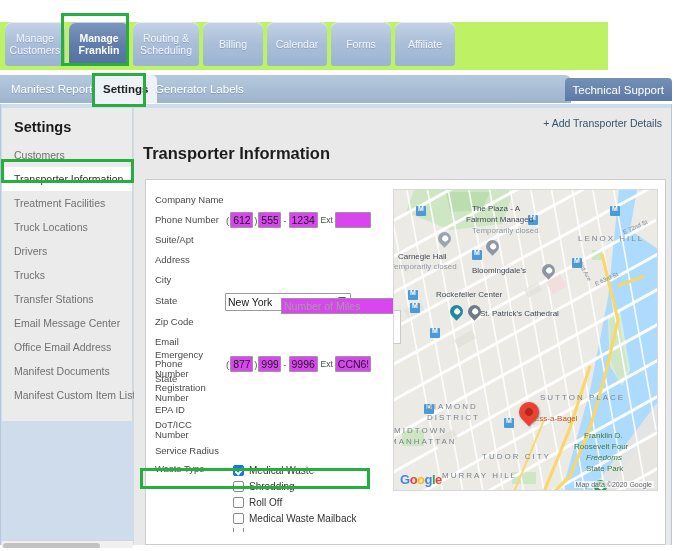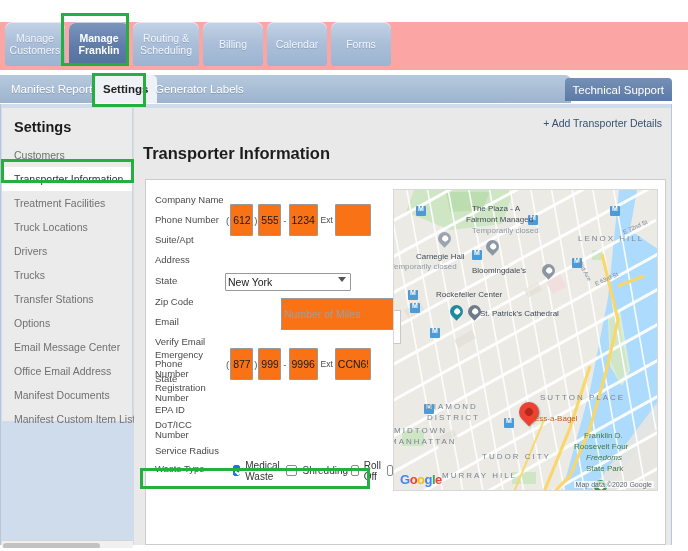--- a/index.html
+++ b/index.html
@@ -13,22 +13,22 @@
   #app {
     position: relative;
     width: 688px; height: 551px;
     background: #ffffff;
   }
 
   
   .topnav {
     position: absolute;
     left: 0; top: 22px;
-    width: 688px; height: 48px;
-    background: #fca5a5;
+    width: 608px; height: 48px;
+    background: #bef264;
   }
   .topnav-inner {
     position: absolute;
     left: 5px; top: 0;
     display: flex;
     gap: 4px;
   }
   .tab-main {
     width: 60px; height: 44px;
     border-radius: 7px 7px 3px 3px;
@@ -188,28 +188,28 @@
   .flabel {
     width: 78px;
     min-width: 78px;
     font-size: 9.5px;
     color: #4a4a4a;
     padding-left: 8px;
     line-height: 10px;
   }
   .flabel.two { line-height: 9.5px; }
   .fin {
-    height: 32px;
+    height: 16px;
     border: 1px solid #999999;
     border-radius: 1px;
     font-size: 10.5px;
     font-family: "Liberation Sans", sans-serif;
     color: #1a1a1a;
     padding: 0 2px;
-    background: #f97316;
+    background: #d946ef;
     outline: none;
   }
   .fin::placeholder { color: #9e9e9e; }
   .fin.main { width: 124px; }
   .fin.sel {
     width: 126px; height: 18px;
     appearance: none;
     -webkit-appearance: none;
     background: #ffffff;
     padding-right: 16px;
@@ -240,21 +240,21 @@
     background: transparent;
   }
 
   
   .waste-row {
     display: flex;
     padding-left: 8px;
     margin-top: 2px;
   }
   .waste-row .flabel { padding-left: 0; width: 78px; min-width: 78px; }
-  .cbs { display: flex; flex-direction: row; gap: 3px; }
+  .cbs { display: flex; flex-direction: column; gap: 3px; }
   .cb-line { display: flex; align-items: center; gap: 5px; height: 13px; }
   .cbox {
     width: 11px; height: 11px;
     border: 1px solid #8a8a8a;
     border-radius: 2px;
     background: #ffffff;
     display: inline-block;
     position: relative;
   }
   .cbox.checked {
@@ -407,20 +407,23 @@
         <span>Scheduling</span>
       </div>
       <div class="tab-main">
         <span>Billing</span>
       </div>
       <div class="tab-main">
         <span>Calendar</span>
       </div>
       <div class="tab-main">
         <span>Forms</span>
+      </div>
+      <div class="tab-main">
+        <span>Affiliate</span>
       </div>
     </div>
   </div>
 
   <div class="subnav">
     <div class="subnav-bar"></div>
     <div class="subtab plain" style="left:2px;">Manifest Reports</div>
     <div class="subtab active" style="left:94px;">Settings</div>
     <div class="subtab plain" style="left:146px;">Generator Labels</div>
   </div>
@@ -431,21 +434,20 @@
 
   <div class="sidebar">
     <div class="sidebar-title">Settings</div>
     <div class="side-item">Customers</div>
     <div class="side-item selected">Transporter Information</div>
     <div class="side-item">Treatment Facilities</div>
     <div class="side-item">Truck Locations</div>
     <div class="side-item">Drivers</div>
     <div class="side-item">Trucks</div>
     <div class="side-item">Transfer Stations</div>
-    <div class="side-item">Options</div>
     <div class="side-item">Email Message Center</div>
     <div class="side-item">Office Email Address</div>
     <div class="side-item">Manifest Documents</div>
     <div class="side-item">Manifest Custom Item List</div>
   </div>
 
   <div class="main">
     <div class="add-link">+ Add Transporter Details</div>
     <div class="page-title">Transporter Information</div>
 
@@ -473,43 +475,43 @@
         <div class="frow">
           <div class="flabel">Suite/Apt</div>
           <input class="fin main" type="text" placeholder="Suite/Apt" style="">
         </div>
 
         <div class="frow">
           <div class="flabel">Address</div>
           <input class="fin main" type="text" value="831 3rd Ave" style="">
         </div>
 
+        <div class="frow">
+          <div class="flabel">City</div>
+          <input class="fin main" type="text" value="New York" style="">
+        </div>
 
         <div class="frow" style="height:22px;">
           <div class="flabel">State</div>
           <span class="selwrap">
             <input class="fin sel" type="text" readonly="" value="New York" style="">
             <span class="selarrow"></span>
           </span>
         </div>
 
         <div class="frow">
           <div class="flabel">Zip Code</div>
           <input class="fin main" type="text" value="10022" style="">
         </div>
 
         <div class="frow">
           <div class="flabel">Email</div>
           <input class="fin main" type="text" value="nmw@compliancepublishin" style="">
         </div>
 
-        <div class="frow">
-          <div class="flabel">Verify Email</div>
-          <input class="fin main" type="text" value="nmw@compliancepublishin" style="">
-        </div>
 
         <div class="frow" style="height:24px;">
           <div class="flabel two">
             <div>Emergency Phone</div>
             <div>Number</div>
           </div>
           <span class="paren">(</span>
           <input class="fin p3" type="text" value="877" style="">
           <span class="paren">)</span>
           <input class="fin p3" type="text" value="999" style="">
@@ -681,21 +683,21 @@
         <div class="maplabel hood" style="left:32px;top:212px;">DIAMOND</div>
         <div class="maplabel hood" style="left:33px;top:223px;">DISTRICT</div>
         <div class="maplabel hood" style="left:0px;top:236px;">MIDTOWN</div>
         <div class="maplabel hood" style="left:-4px;top:247px;">MANHATTAN</div>
         <div class="maplabel hood" style="left:88px;top:262px;">TUDOR CITY</div>
         <div class="maplabel hood" style="left:48px;top:281px;">MURRAY HILL</div>
 
         <div class="maplabel poi-name dk" style="left:78px;top:14px;">The Plaza - A</div>
         <div class="maplabel poi-name dk" style="left:72px;top:25px;">Fairmont Managed</div>
         <div class="maplabel poi-name" style="left:78px;top:36px;color:#8e99a5;">Temporarily closed</div>
-        <div class="maplabel poi-name dk" style="left:22px;top:62px;text-align:right;">Carnegie Hall</div>
+        <div class="maplabel poi-name dk" style="left:4px;top:62px;text-align:right;">Carnegie Hall</div>
         <div class="maplabel poi-name" style="left:-4px;top:72px;color:#8e99a5;">Temporarily closed</div>
         <div class="maplabel poi-name dk" style="left:78px;top:76px;">Bloomingdale's</div>
         <div class="maplabel poi-name dk" style="left:42px;top:100px;">Rockefeller Center</div>
         <div class="maplabel poi-name dk" style="left:86px;top:119px;">St. Patrick's Cathedral</div>
         <div class="maplabel poi-name" style="left:140px;top:224px;color:#c05a1e;">Ess-a-Bagel</div>
 
         <div class="maplabel poi-name" style="left:190px;top:241px;color:#3d7a43;">Franklin D.</div>
         <div class="maplabel poi-name" style="left:180px;top:252px;color:#3d7a43;">Roosevelt Four</div>
         <div class="maplabel poi-name" style="left:192px;top:263px;color:#3d7a43;font-style:italic;">Freedoms</div>
         <div class="maplabel poi-name" style="left:192px;top:274px;color:#3d7a43;">State Park</div>

